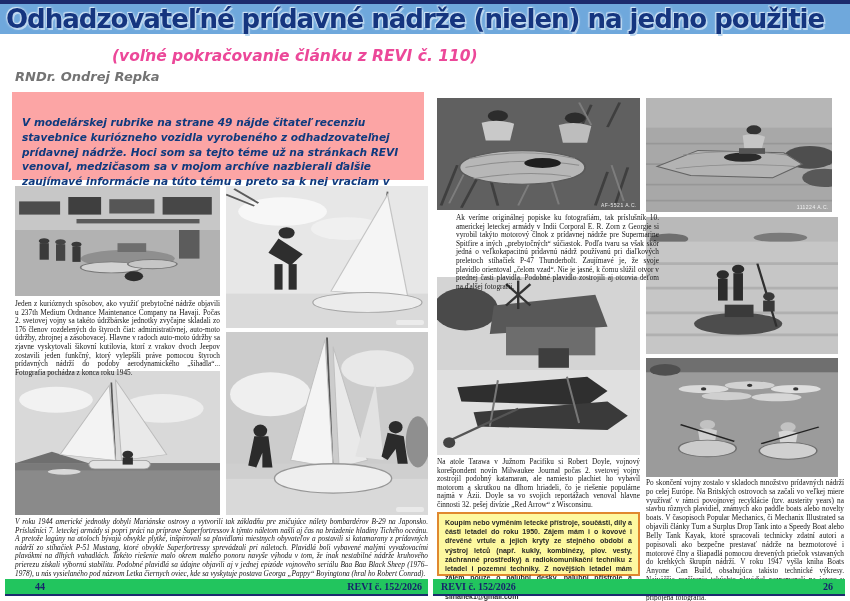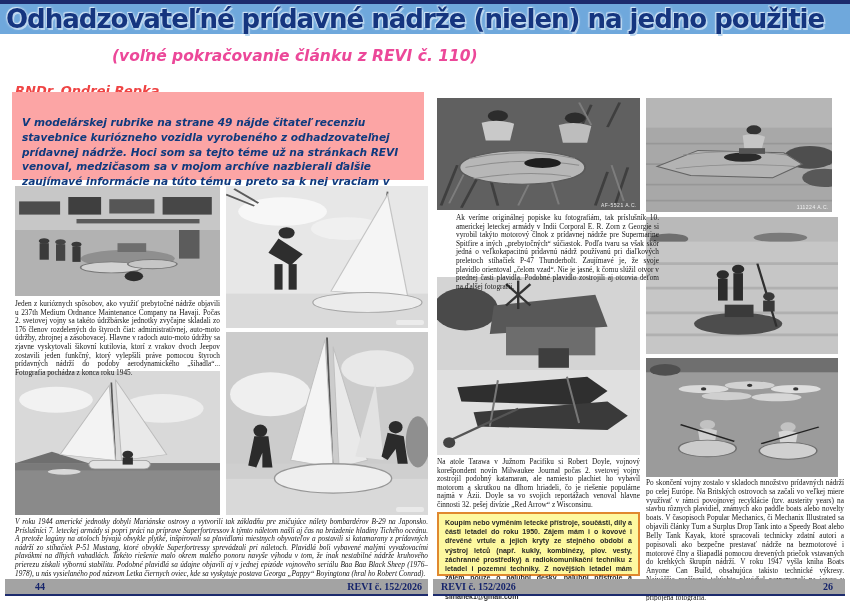--- a/index.html
+++ b/index.html
@@ -8,23 +8,23 @@
   
   .top-strip{position:absolute;left:0;top:0;width:850px;height:4px;background:#1c2b6d;}
   .title-band{position:absolute;left:0;top:4px;width:850px;height:30px;background:#6fa8dc;}
   .title{position:absolute;left:6px;top:4px;width:842px;margin:0;
          font-family:"DejaVu Sans",sans-serif;font-weight:bold;
          font-size:26px;letter-spacing:-1px;color:#15357f;white-space:nowrap;
          text-shadow:1.5px 1.5px 0 #bcd7ef, -1px -1px 0 #cfe2f4, 0 0 3px #ffffff;}
   .subtitle{position:absolute;left:112px;top:47px;
             font-family:"DejaVu Sans",sans-serif;font-style:italic;font-weight:bold;
             font-size:15.5px;color:#ec4899;}
-  .author{position:absolute;left:15px;top:83px;
+  .author{position:absolute;left:15px;top:69px;
           font-family:"DejaVu Sans",sans-serif;font-style:italic;font-weight:bold;
-          font-size:13px;color:#ef4444;}
+          font-size:13px;color:#737373;}
   .intro-box{position:absolute;left:12px;top:92px;width:412px;height:88px;
              background:#fca5a5;box-sizing:border-box;padding:23px 10px;}
   .intro-box p{margin:0;font-family:"DejaVu Sans",sans-serif;font-style:italic;font-weight:bold;
                font-size:10.6px;line-height:1.4;color:#0f3a7e;text-align:left;}
   
   .photo{position:absolute;background:#bfbfbf;overflow:hidden;}
   .photo svg{display:block;width:100%;height:100%;}
   .pcode{position:absolute;right:3px;bottom:2px;font-family:"Liberation Sans",sans-serif;
          font-size:5px;letter-spacing:0.5px;color:rgba(255,255,255,0.85);}
   .psmudge{position:absolute;right:4px;bottom:3px;width:28px;height:5px;
@@ -46,21 +46,21 @@
   .capm{left:15px;top:518px;width:413px;height:58px;font-style:italic;}
   .capr1{left:456px;top:214px;width:203px;height:60px;}
   .capr2{left:437px;top:458px;width:203px;height:50px;}
   .capr3{left:646px;top:479px;width:198px;height:97px;line-height:1.21;}
   
   .ad-box{position:absolute;left:437px;top:512px;width:203px;height:64px;box-sizing:border-box;
           background:#fdf8a0;border:2px solid #e0882f;padding:4px 6px;}
   .ad-box p{margin:0;font-family:"Liberation Sans",sans-serif;font-weight:bold;
             font-size:7px;line-height:1.32;color:#262626;text-align:justify;}
   
-  .footer{position:absolute;top:579px;height:15px;background:#a3a3a3;
+  .footer{position:absolute;top:579px;height:15px;background:#22c55e;
           border-bottom:2px solid #1c2b6d;box-sizing:content-box;
           display:flex;align-items:center;justify-content:space-between;
           font-family:"Liberation Serif",serif;font-weight:bold;font-size:10px;color:#16246b;}
   .footer-left{left:5px;width:423px;padding:0;}
   .footer-left .pg{margin-left:30px;}
   .footer-left .issue{margin-right:6px;}
   .footer-right{left:433px;width:412px;}
   .footer-right .issue{margin-left:8px;}
   .footer-right .pg{margin-right:12px;}
 </style>

